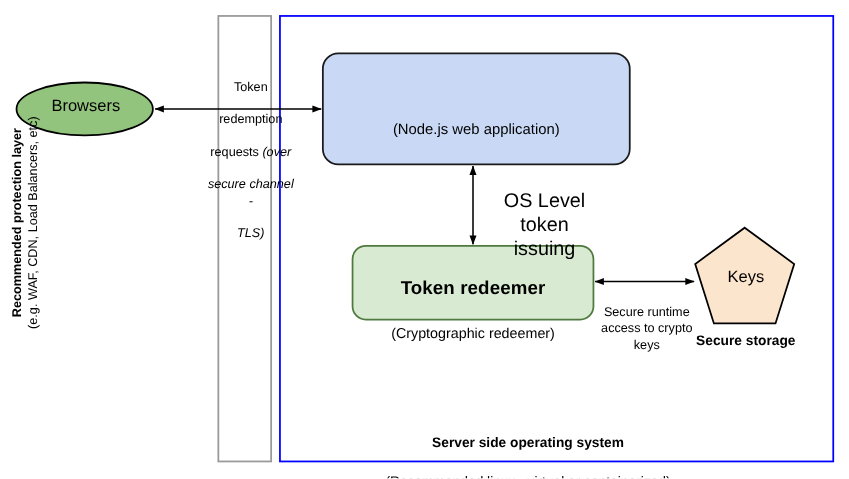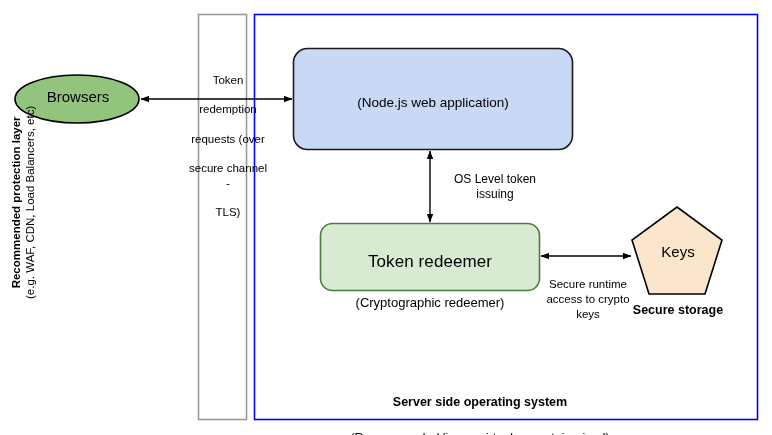--- a/index.html
+++ b/index.html
@@ -43,55 +43,56 @@
 
   
   #redemption-label {
     left: 186px;
     top: 58px;
     width: 84px;
     font-size: 11.5px;
     line-height: 1.28;
   }
   #redemption-label .ital {
+    font-style: italic;
   }
 
   
   #redeemer-server-text {
     left: 293px;
     top: 72px;
     width: 280px;
   }
   #redeemer-server-text .title {
     font-size: 18px;
     font-weight: bold;
     letter-spacing: 0.1px;
   }
   #redeemer-server-text .sub {
     font-size: 13.5px;
-    margin-top: 3px;
+    margin-top: 18px;
   }
 
   
   #os-token-label {
     left: 440px;
     top: 172px;
     width: 110px;
-    font-size: 12px;
+    font-size: 18px;
   }
 
   
   #token-redeemer-text {
     left: 320px;
     top: 232px;
     width: 220px;
   }
   #token-redeemer-text .title {
     font-size: 17px;
-    font-weight: normal;
+    font-weight: bold;
     letter-spacing: 0.1px;
   }
   #token-redeemer-text .sub {
     font-size: 13px;
     margin-top: 3px;
   }
 
   
   #secure-runtime-label {
     left: 545px;

